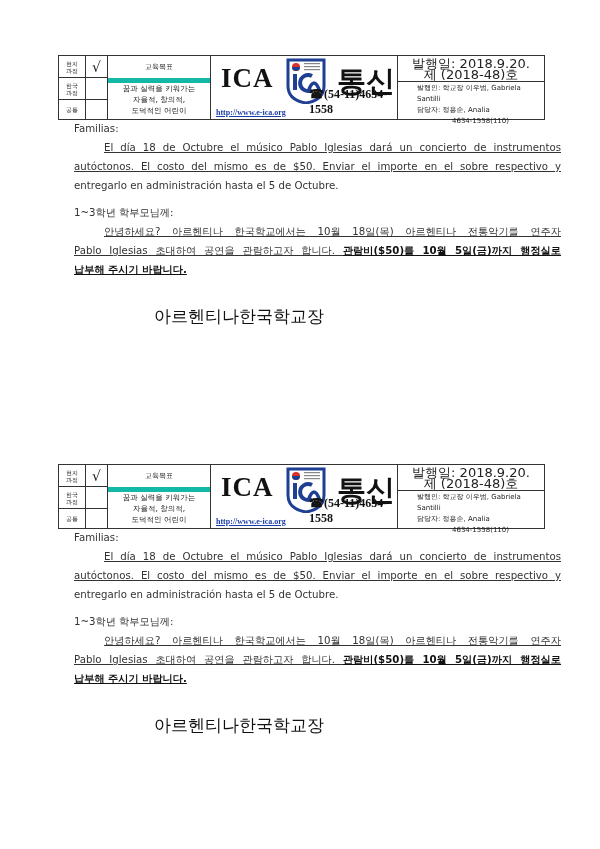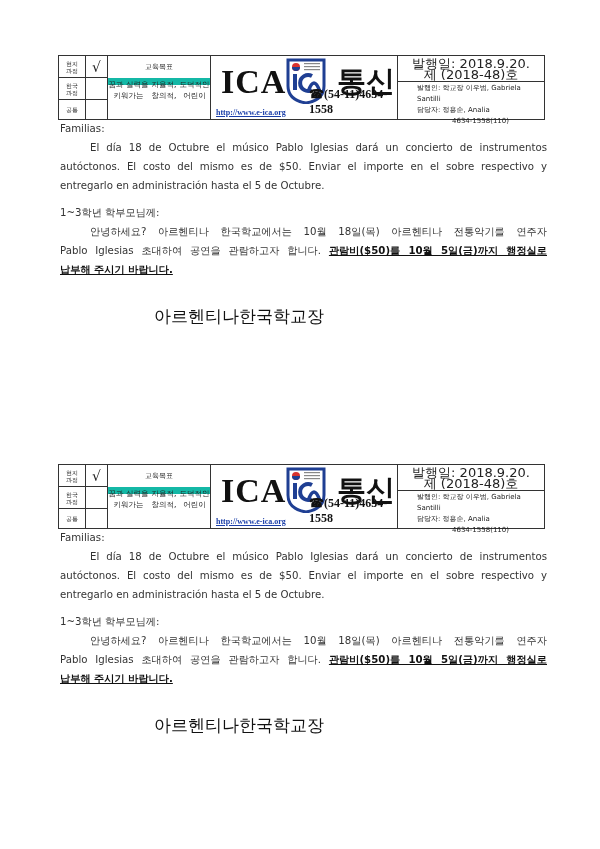--- a/index.html
+++ b/index.html
@@ -17,40 +17,40 @@
   .col-chk { left: 27px; width: 22px; }
   .col-goal { left: 49px; width: 103px; }
   .col-logo { left: 152px; width: 187px; }
   .col-info { left: 339px; width: 146px; border-right: none !important; }
   .lbl-cell { position: absolute; left: 0; width: 100%; border-bottom: 1px solid #333; box-sizing: border-box;
     font-size: 6px; line-height: 7px; text-align: center; display: flex; align-items: center; justify-content: center; }
   .lbl-cell:last-child { border-bottom: none; }
   .chk-cell { position: absolute; left: 0; width: 100%; border-bottom: 1px solid #333; box-sizing: border-box;
     display: flex; align-items: center; justify-content: center; font-size: 14px; }
   .chk-cell:last-child { border-bottom: none; }
-  .goal-title { position: absolute; left: 0; right: 0; top: 0; height: 22px; border-bottom: 7px solid #14b8a6;
+  .goal-title { position: absolute; left: 0; right: 0; top: 0; height: 22px; border-bottom: 5px solid #14b8a6;
     font-size: 7px; display: flex; align-items: center; justify-content: center; }
   .goal-text { position: absolute; left: 0; right: 0; top: 23px; bottom: 0; font-size: 7.5px; line-height: 11px;
-    text-align: center; display: flex; flex-direction: row; justify-content: center; }
+    text-align: center; display: flex; flex-direction: column; justify-content: center; }
   .logo-ica { position: absolute; left: 10px; top: 7px; font-family: "Liberation Serif", serif; font-weight: bold;
-    font-size: 34px; color: #111; letter-spacing: 1px; }
+    font-size: 27px; color: #111; letter-spacing: 1px; }
   .logo-emblem { position: absolute; left: 75px; top: 2px; width: 40px; height: 46px; }
   .logo-tongsin { position: absolute; left: 126px; top: 6px; font-size: 29px; font-weight: bold; color: #111; }
   .logo-url { position: absolute; left: 5px; bottom: 2px; font-family: "Liberation Serif", serif; font-size: 8px;
     color: #1a3ea8; text-decoration: underline; font-weight: bold; }
   .logo-tel { position: absolute; left: 98px; bottom: 2px; font-family: "Liberation Serif", serif; font-size: 12px;
     font-weight: bold; color: #111; }
   .info-top { position: absolute; left: 0; right: 0; top: 0; height: 26px; border-bottom: 1px solid #333;
     font-size: 13px; line-height: 11px; text-align: center; padding-top: 2px; box-sizing: border-box; }
   .info-bot { position: absolute; left: 0; right: 0; top: 27px; bottom: 0; font-size: 7px; line-height: 11px;
     padding-left: 2px; margin-left: 17px; }
   .info-bot .center { text-align: center; }
   .body { position: absolute; left: 58px; width: 487px; font-size: 10.2px; color: #333; }
-  .line { position: absolute; left: 2px; white-space: nowrap; }
-  .just { width: 487px; text-align: justify; text-align-last: justify; }
+  .line { position: absolute; left: 16px; white-space: nowrap; }
+  .just { width: 487px; text-align: justify; text-align-last: justify; text-decoration: underline; }
   .ind { padding-left: 30px; box-sizing: border-box; }
   .ul { text-decoration: underline; font-weight: bold; color: #111; }
   .sign { position: absolute; left: 0; width: 478px; text-align: center; font-size: 17px; color: #111; }
 </style>
 </head>
 <body>
 
 <div id="page">
   <div class="notice" style="top: 55px;">
     <div class="hdr">

